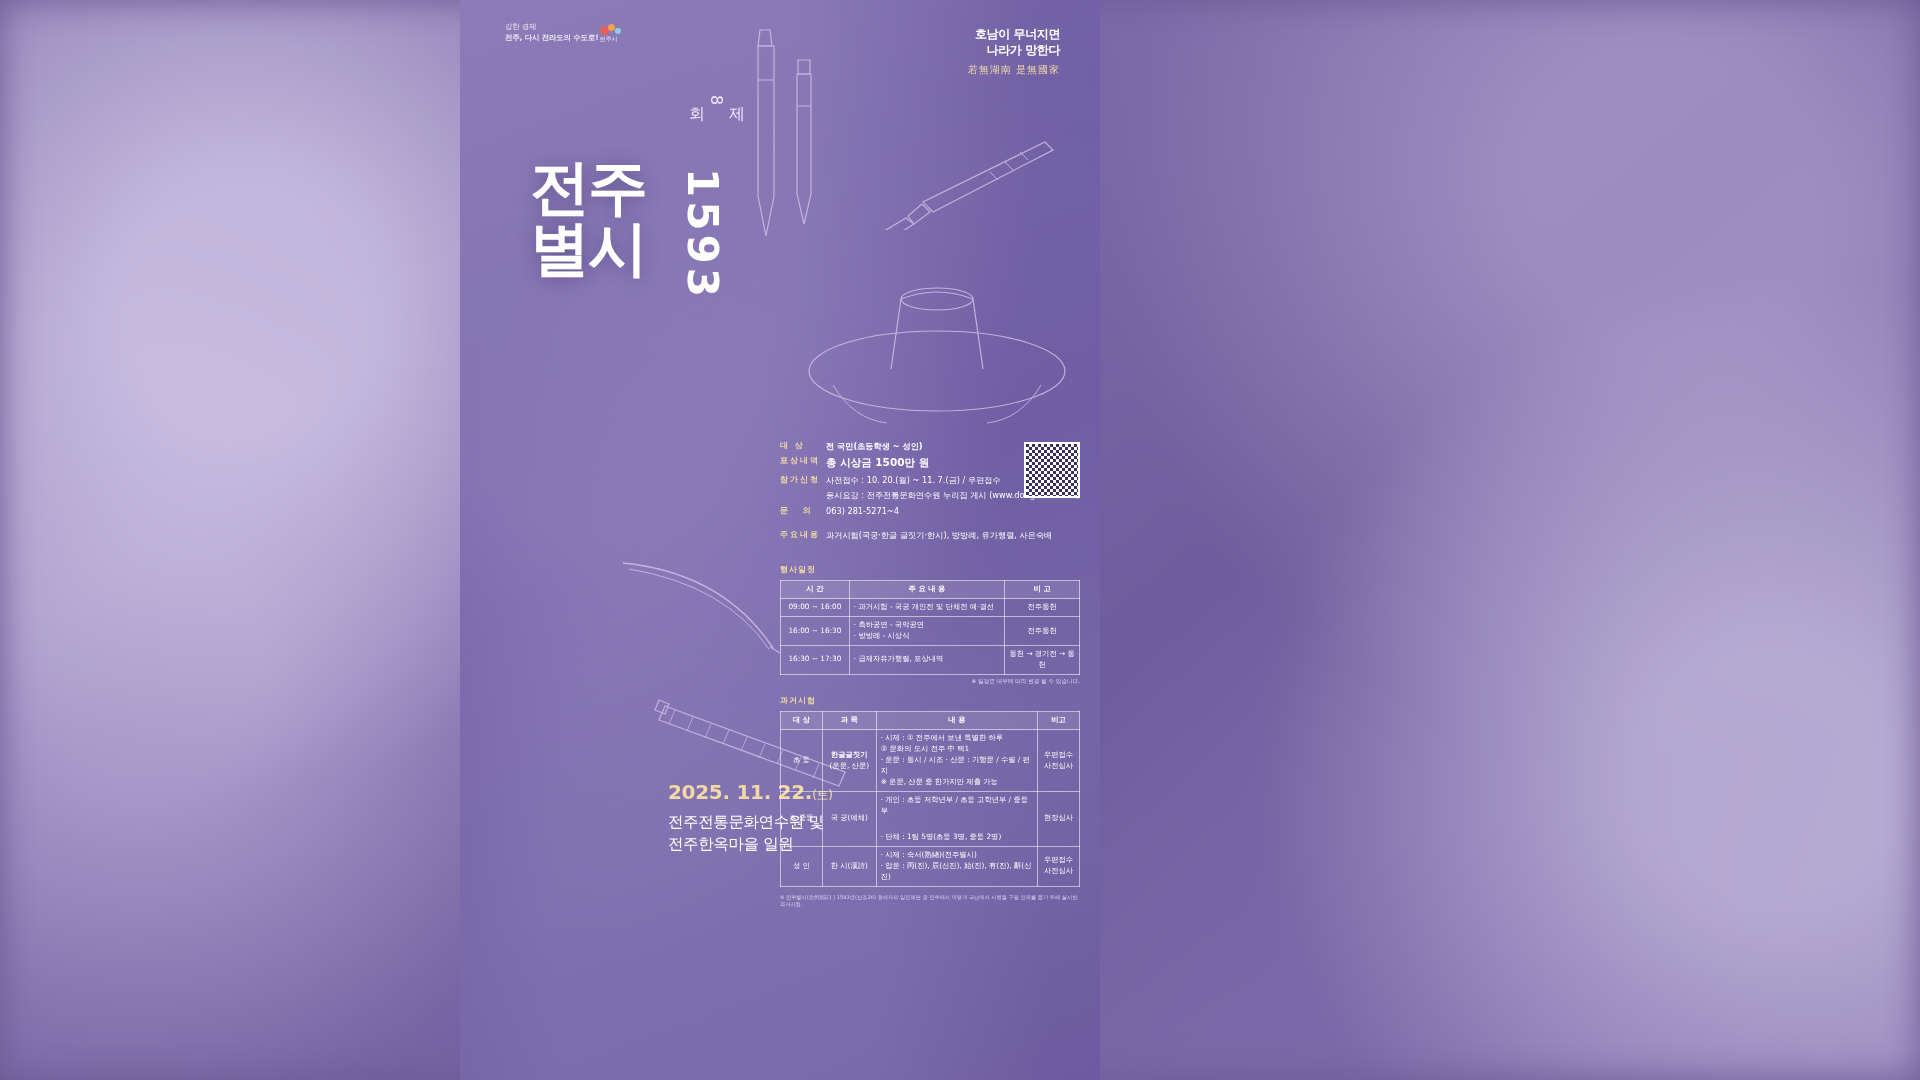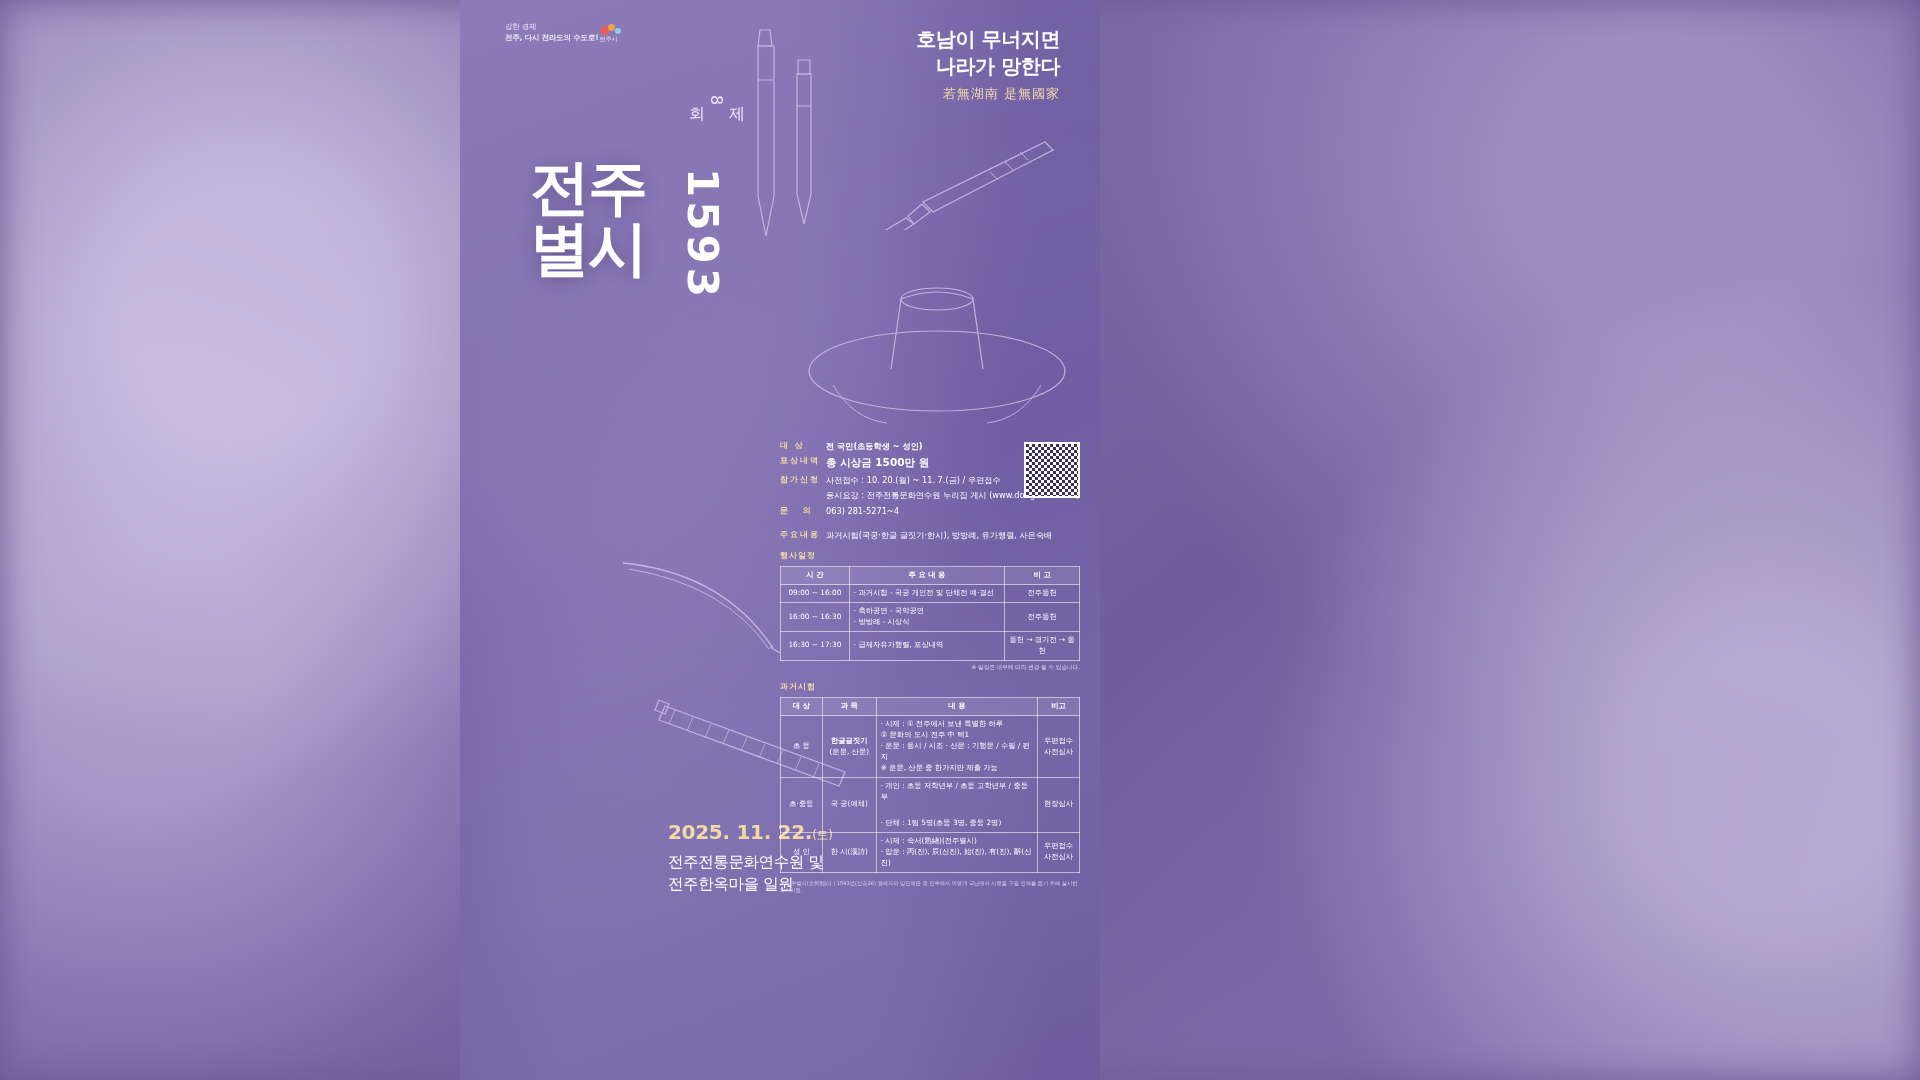--- a/index.html
+++ b/index.html
@@ -44,22 +44,22 @@
   .logo-text b{font-weight:bold;display:block;}
   .logo-mark{width:42px;height:26px;position:relative;}
   .logo-mark .dot{position:absolute;border-radius:50%;}
   .logo-mark .d1{width:9px;height:9px;background:#e5605c;left:2px;top:4px;}
   .logo-mark .d2{width:7px;height:7px;background:#f0a24a;left:10px;top:2px;}
   .logo-mark .d3{width:6px;height:6px;background:#8fd0e8;left:17px;top:6px;}
   .logo-mark .lm-txt{position:absolute;left:1px;top:13px;font-size:6px;color:#efe9f8;}
 
   
   .slogan{position:absolute;right:40px;top:26px;text-align:right;line-height:1.35;}
-  .slogan .ko{font-size:20px;font-weight:bold;color:#ffffff;letter-spacing:-.4px;}
-  .slogan .hanja{font-size:13px;color:#f0d8a8;margin-top:5px;letter-spacing:1px;}
+  .slogan .ko{font-size:12px;font-weight:bold;color:#ffffff;letter-spacing:-.4px;}
+  .slogan .hanja{font-size:10px;color:#f0d8a8;margin-top:5px;letter-spacing:1px;}
 
   
   .title-wrap{position:absolute;left:40px;top:70px;width:240px;}
   .t-rot{
     position:absolute;left:186px;top:25px;
     writing-mode:vertical-rl;
     font-size:16px;letter-spacing:6px;color:#efe7fb;
   }
   .t-year{
     position:absolute;left:178px;top:98px;
@@ -72,21 +72,21 @@
     font-size:60px;font-weight:bold;line-height:1.02;letter-spacing:-2px;
     color:#fff;text-align:left;
     text-shadow:0 2px 18px rgba(40,25,80,.35);
   }
 
   
   .art{position:absolute;stroke:#cdbfe6;fill:none;opacity:.85;}
 
   
   .datebox{position:absolute;left:208px;top:780px;color:#fff;}
-  .datebox .d1{font-size:20px;color:#f2d9a6;font-weight:bold;letter-spacing:-.3px;margin-top:40px;}
+  .datebox .d1{font-size:20px;color:#f2d9a6;font-weight:bold;letter-spacing:-.3px;}
   .datebox .d1 .sm{font-size:12px;font-weight:normal;}
   .datebox .d2{font-size:15.5px;font-weight:normal;margin-top:7px;line-height:1.45;letter-spacing:-.4px;}
 
   
   .info{position:absolute;left:320px;top:440px;width:300px;font-size:8.2px;line-height:1.5;color:#fff;}
   .row{display:flex;margin-bottom:3px;}
   .row .lab{width:46px;flex:0 0 46px;color:#f3d9a4;font-weight:bold;letter-spacing:2px;font-size:8px;}
   .row .lab.sp{letter-spacing:6px;}
   .row .val{flex:1;}
   .row .val b{font-weight:bold;}
@@ -204,21 +204,21 @@
     <div class="row">
       <div class="lab sp">문     의</div>
       <div class="val">063) 281-5271~4</div>
     </div>
 
     <div class="row" style="margin-top:12px">
       <div class="lab">주요내용</div>
       <div class="val">과거시험(국궁·한글 글짓기·한시), 방방례, 유가행렬, 사은숙배</div>
     </div>
 
-    <div class="sec-title" style="margin-top:9px">행사일정</div>
+    <div class="sec-title" style="margin-top:23px">행사일정</div>
     <table>
       <thead>
         <tr>
           <th style="width:23%">시 간</th>
           <th>주 요 내 용</th>
           <th style="width:25%">비 고</th>
         </tr>
       </thead>
       <tbody>
         <tr>

